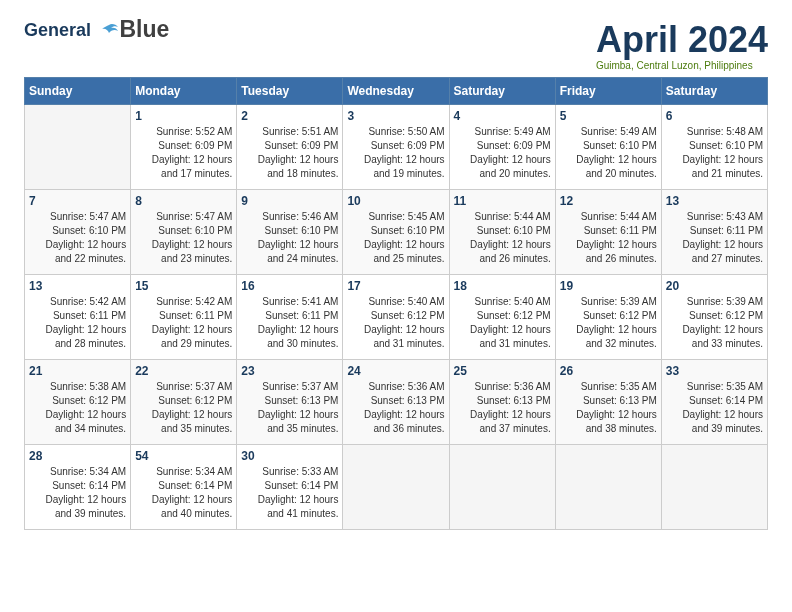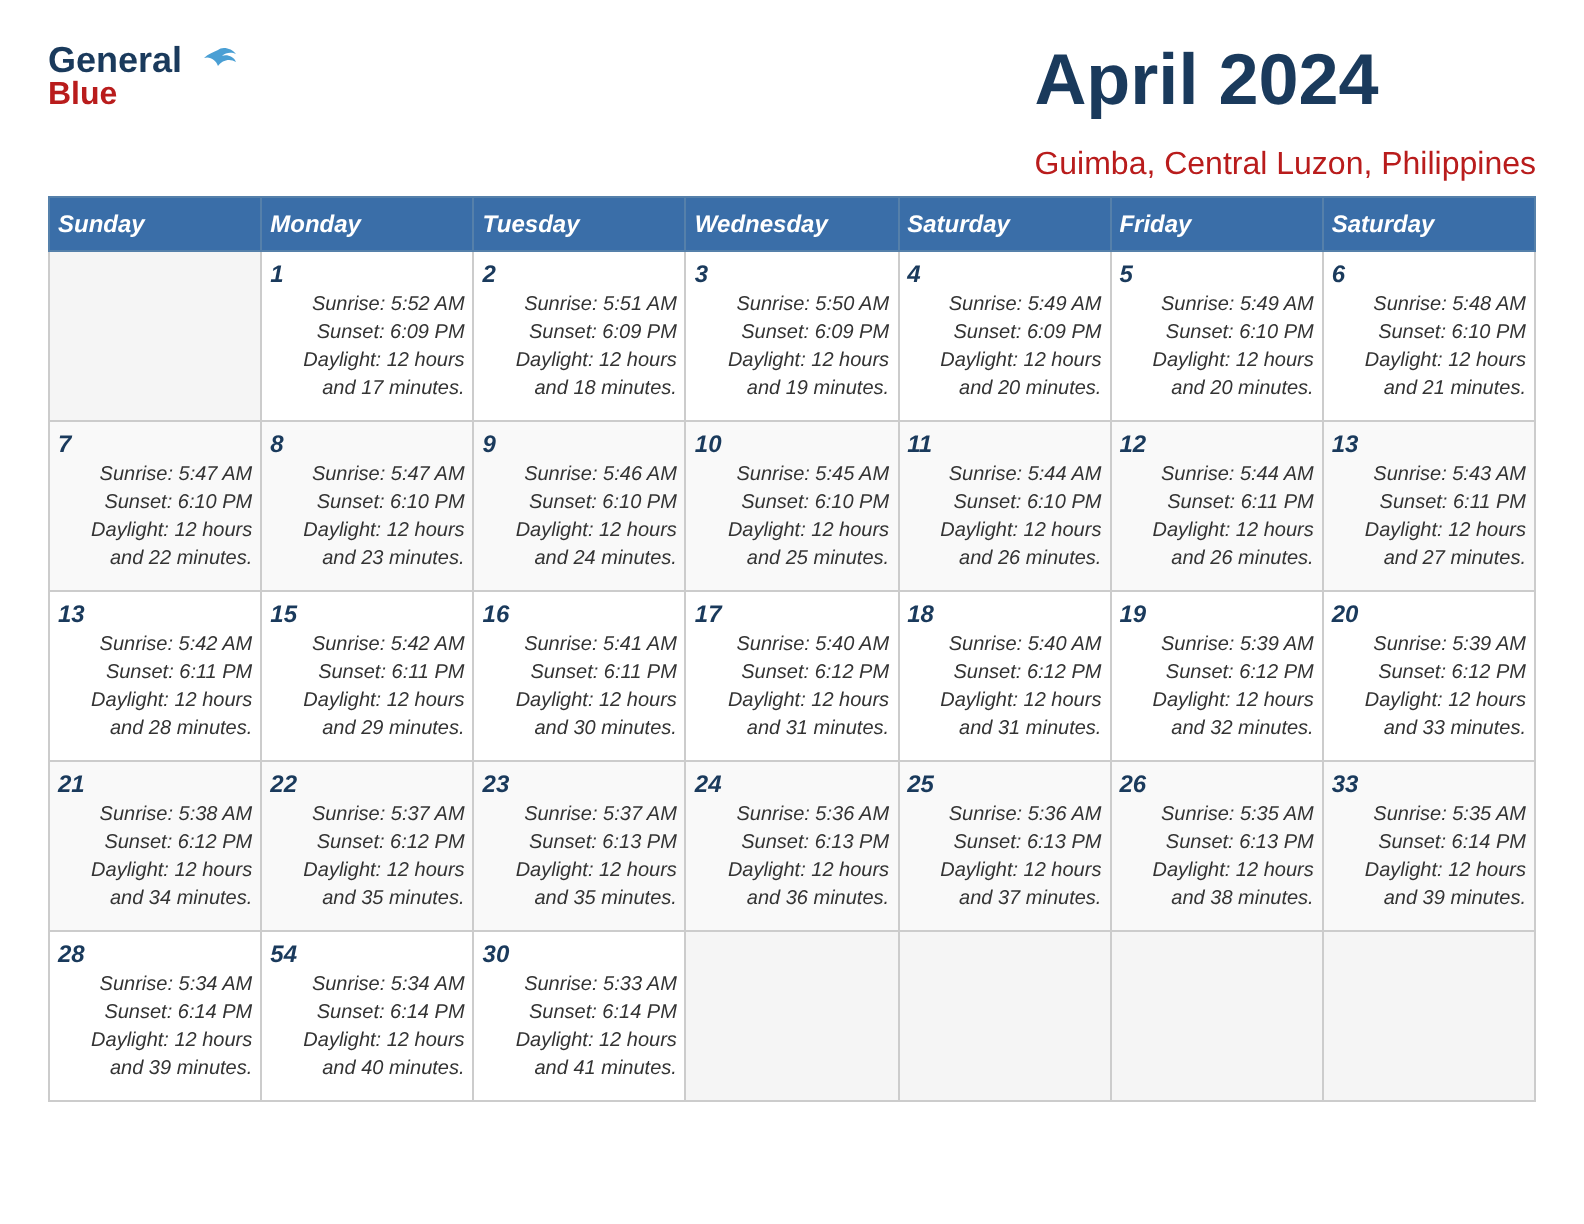--- a/index.html
+++ b/index.html
@@ -11,47 +11,46 @@
       padding: 20px 24px 20px 24px;
     }
     .header-area {
       display: flex;
       justify-content: space-between;
       align-items: flex-start;
       margin-bottom: 6px;
     }
     .logo {
       display: flex;
-      flex-direction: column;
+      flex-direction: row;
       align-items: flex-start;
     }
     .logo-row {
       display: flex;
       align-items: center;
       gap: 2px;
     }
     .title-area {
       text-align: left;
     }
     .main-title {
       font-size: 36px;
       font-weight: bold;
       color: #1a3a5c;
       line-height: 1.1;
     }
     .subtitle {
-      font-size: 16px;
-      color: #b91c1c;
-      margin-top: 14px;
+      font-size: 10px;
+      color: #4d7c0f;
+      margin-top: 0;
     }
     table {
       width: 100%;
       border-collapse: collapse;
       font-size: 11px;
-      font-style: italic;
     }
     thead tr th {
       background-color: #3a6ea8;
       color: #fff;
       font-weight: bold;
       font-size: 12px;
       padding: 6px 4px;
       text-align: left;
       border: 1px solid #5580aa;
     }
@@ -91,21 +90,21 @@
 <div class="header-area">
   <div class="logo">
     <div class="logo-row">
       <div>
         <span style="font-size:18px;font-weight:bold;color:#1a3a5c;">General</span>
         <svg width="22" height="22" viewBox="0 0 22 22" style="vertical-align:middle;margin-left:2px;">
           <path d="M11 4 C13 2, 18 3, 20 6 C18 5, 15 5, 13 7 C15 6, 19 7, 20 10 C17 8, 13 9, 11 12 C10 9, 7 7, 4 8 C6 6, 9 5, 11 4Z" fill="#4a9fd4"></path>
         </svg>
       </div>
     </div>
-    <span style="font-size:16px;font-weight:bold;color:#b91c1c;margin-top:-4px;display:block;">Blue</span>
+    <span style="font-size:23px;font-weight:bold;color:#404040;margin-top:-4px;display:block;">Blue</span>
   </div>
   <div class="title-area">
     <div class="main-title">April 2024</div>
     <div class="subtitle">Guimba, Central Luzon, Philippines</div>
   </div>
 </div>
 
 <table>
   <thead>
     <tr id="header-row">

